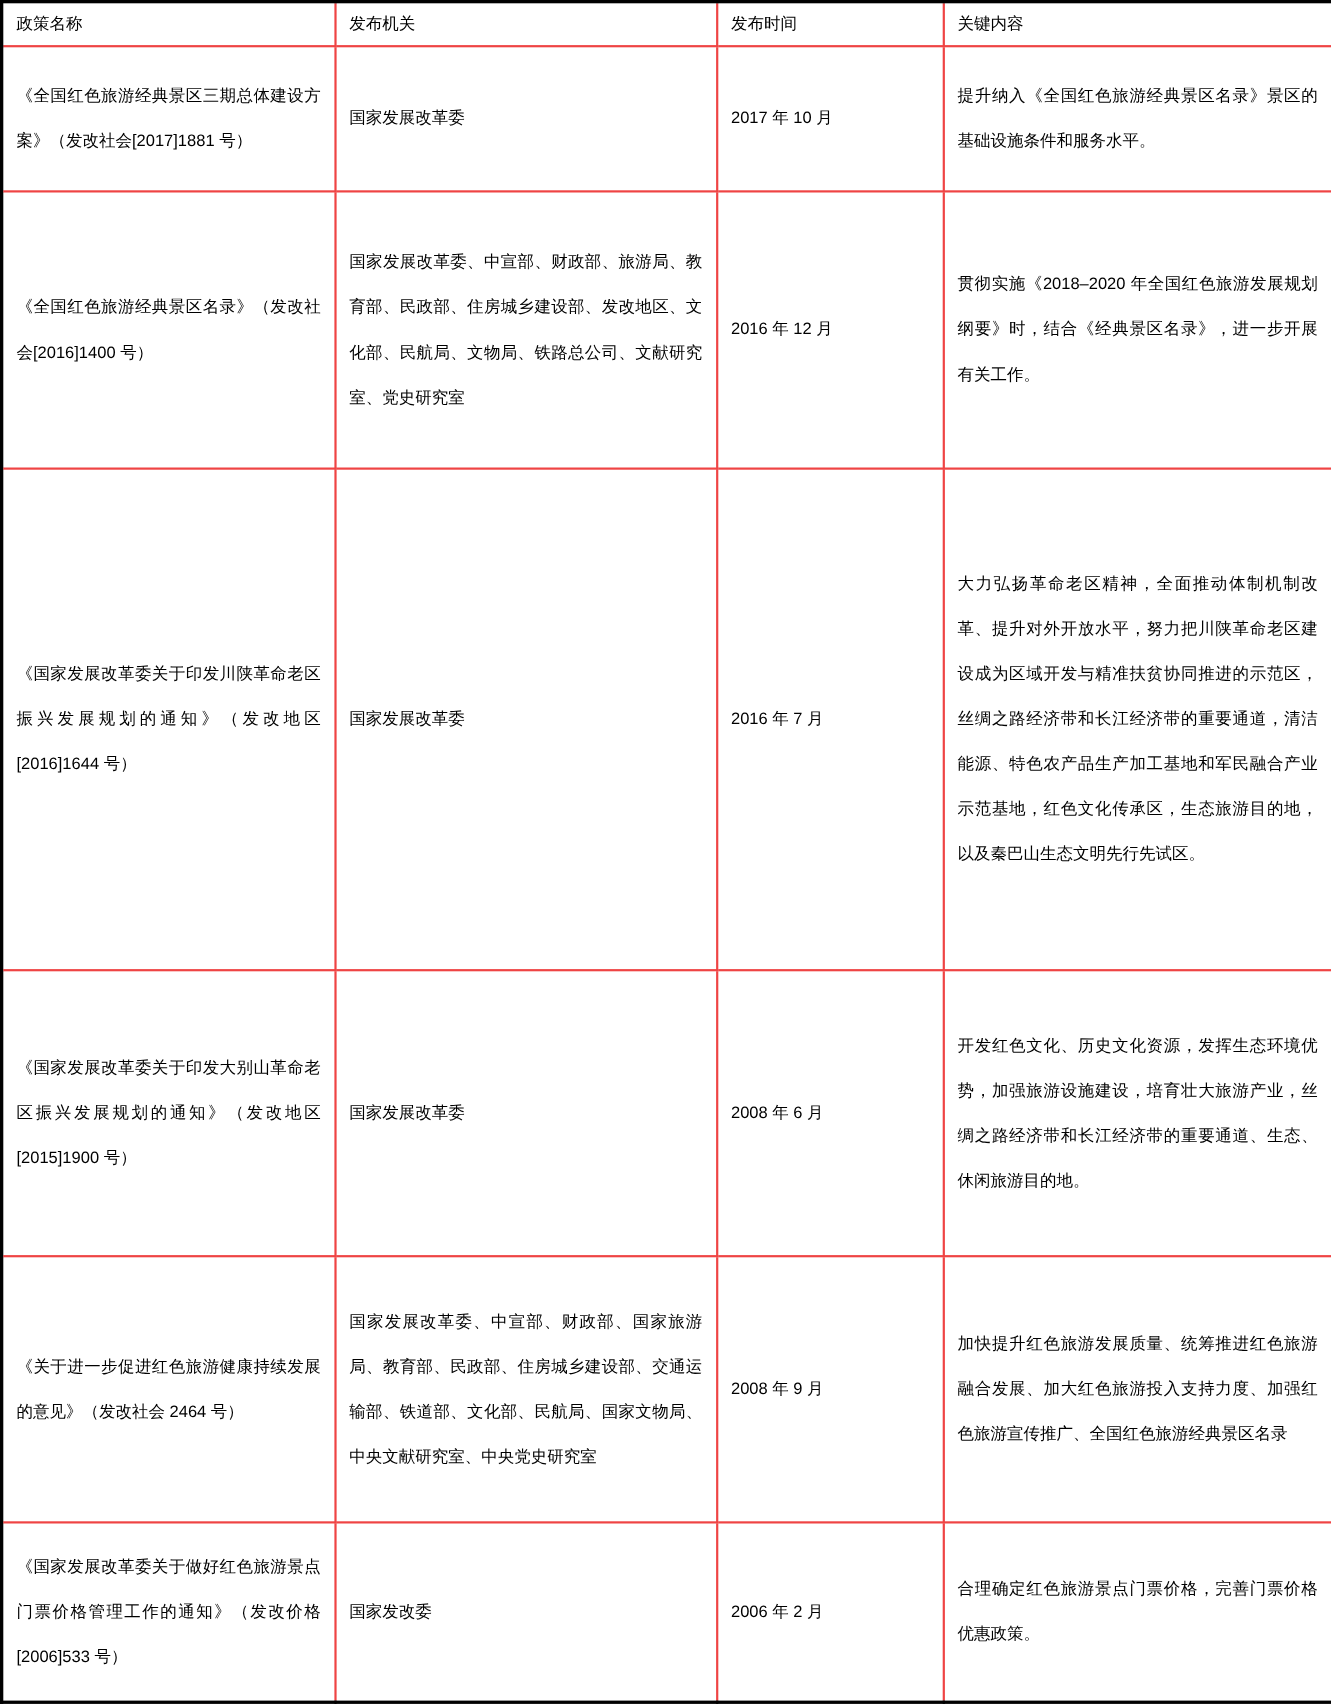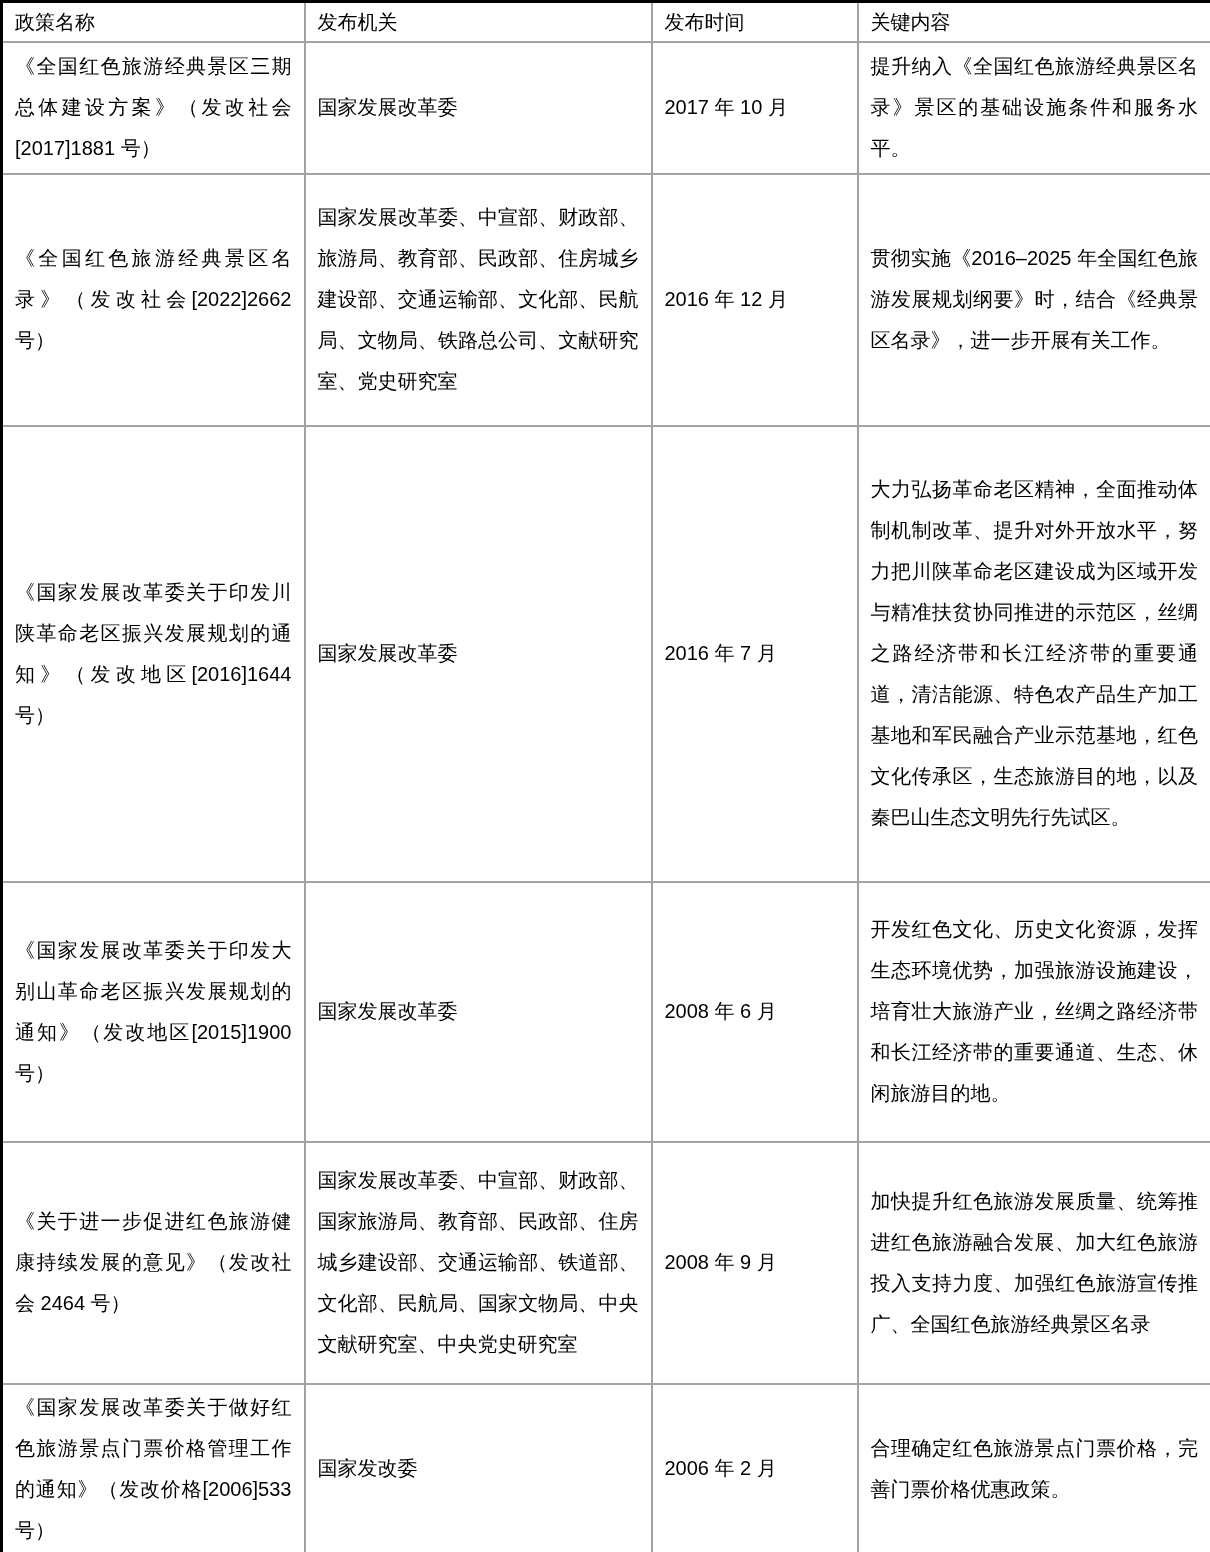--- a/index.html
+++ b/index.html
@@ -10,22 +10,22 @@
     color: #000000;
   }
   table.policy-table {
     width: 1210px;
     table-layout: fixed;
     border-collapse: collapse;
     background: #ffffff;
     border: 3px solid #000000;
   }
   .policy-table th, .policy-table td {
-    border: 2px solid #a3a3a3;
-    font-size: 20px;
+    border: 2px solid #ef4444;
+    font-size: 15px;
     line-height: 41px;
     font-weight: normal;
     vertical-align: middle;
     padding: 2px 12px;
     overflow: hidden;
     word-break: break-word;
   }
   .policy-table th {
     text-align: left;
     height: 40px;
@@ -63,24 +63,24 @@
     </tr>
   </thead>
   <tbody>
     <tr class="r1">
       <td class="cell-name">《全国红色旅游经典景区三期总体建设方案》（发改社会[2017]1881 号）</td>
       <td class="cell-agency">国家发展改革委</td>
       <td class="cell-date">2017 年 10 月</td>
       <td class="cell-content">提升纳入《全国红色旅游经典景区名录》景区的基础设施条件和服务水平。</td>
     </tr>
     <tr class="r2">
-      <td class="cell-name">《全国红色旅游经典景区名录》（发改社会[2022]2662 号）</td>
-      <td class="cell-agency">国家发展改革委、中宣部、财政部、旅游局、教育部、民政部、住房城乡建设部、交通运输部、文化部、民航局、文物局、铁路总公司、文献研究室、党史研究室</td>
+      <td class="cell-name">《全国红色旅游经典景区名录》（发改社会[2016]1400 号）</td>
+      <td class="cell-agency">国家发展改革委、中宣部、财政部、旅游局、教育部、民政部、住房城乡建设部、发改地区、文化部、民航局、文物局、铁路总公司、文献研究室、党史研究室</td>
       <td class="cell-date">2016 年 12 月</td>
-      <td class="cell-content">贯彻实施《2016–2025 年全国红色旅游发展规划纲要》时，结合《经典景区名录》，进一步开展有关工作。</td>
+      <td class="cell-content">贯彻实施《2018–2020 年全国红色旅游发展规划纲要》时，结合《经典景区名录》，进一步开展有关工作。</td>
     </tr>
     <tr class="r3">
       <td class="cell-name">《国家发展改革委关于印发川陕革命老区振兴发展规划的通知》（发改地区[2016]1644 号）</td>
       <td class="cell-agency">国家发展改革委</td>
       <td class="cell-date">2016 年 7 月</td>
       <td class="cell-content">大力弘扬革命老区精神，全面推动体制机制改革、提升对外开放水平，努力把川陕革命老区建设成为区域开发与精准扶贫协同推进的示范区，丝绸之路经济带和长江经济带的重要通道，清洁能源、特色农产品生产加工基地和军民融合产业示范基地，红色文化传承区，生态旅游目的地，以及秦巴山生态文明先行先试区。</td>
     </tr>
     <tr class="r4">
       <td class="cell-name">《国家发展改革委关于印发大别山革命老区振兴发展规划的通知》（发改地区[2015]1900 号）</td>
       <td class="cell-agency">国家发展改革委</td>

